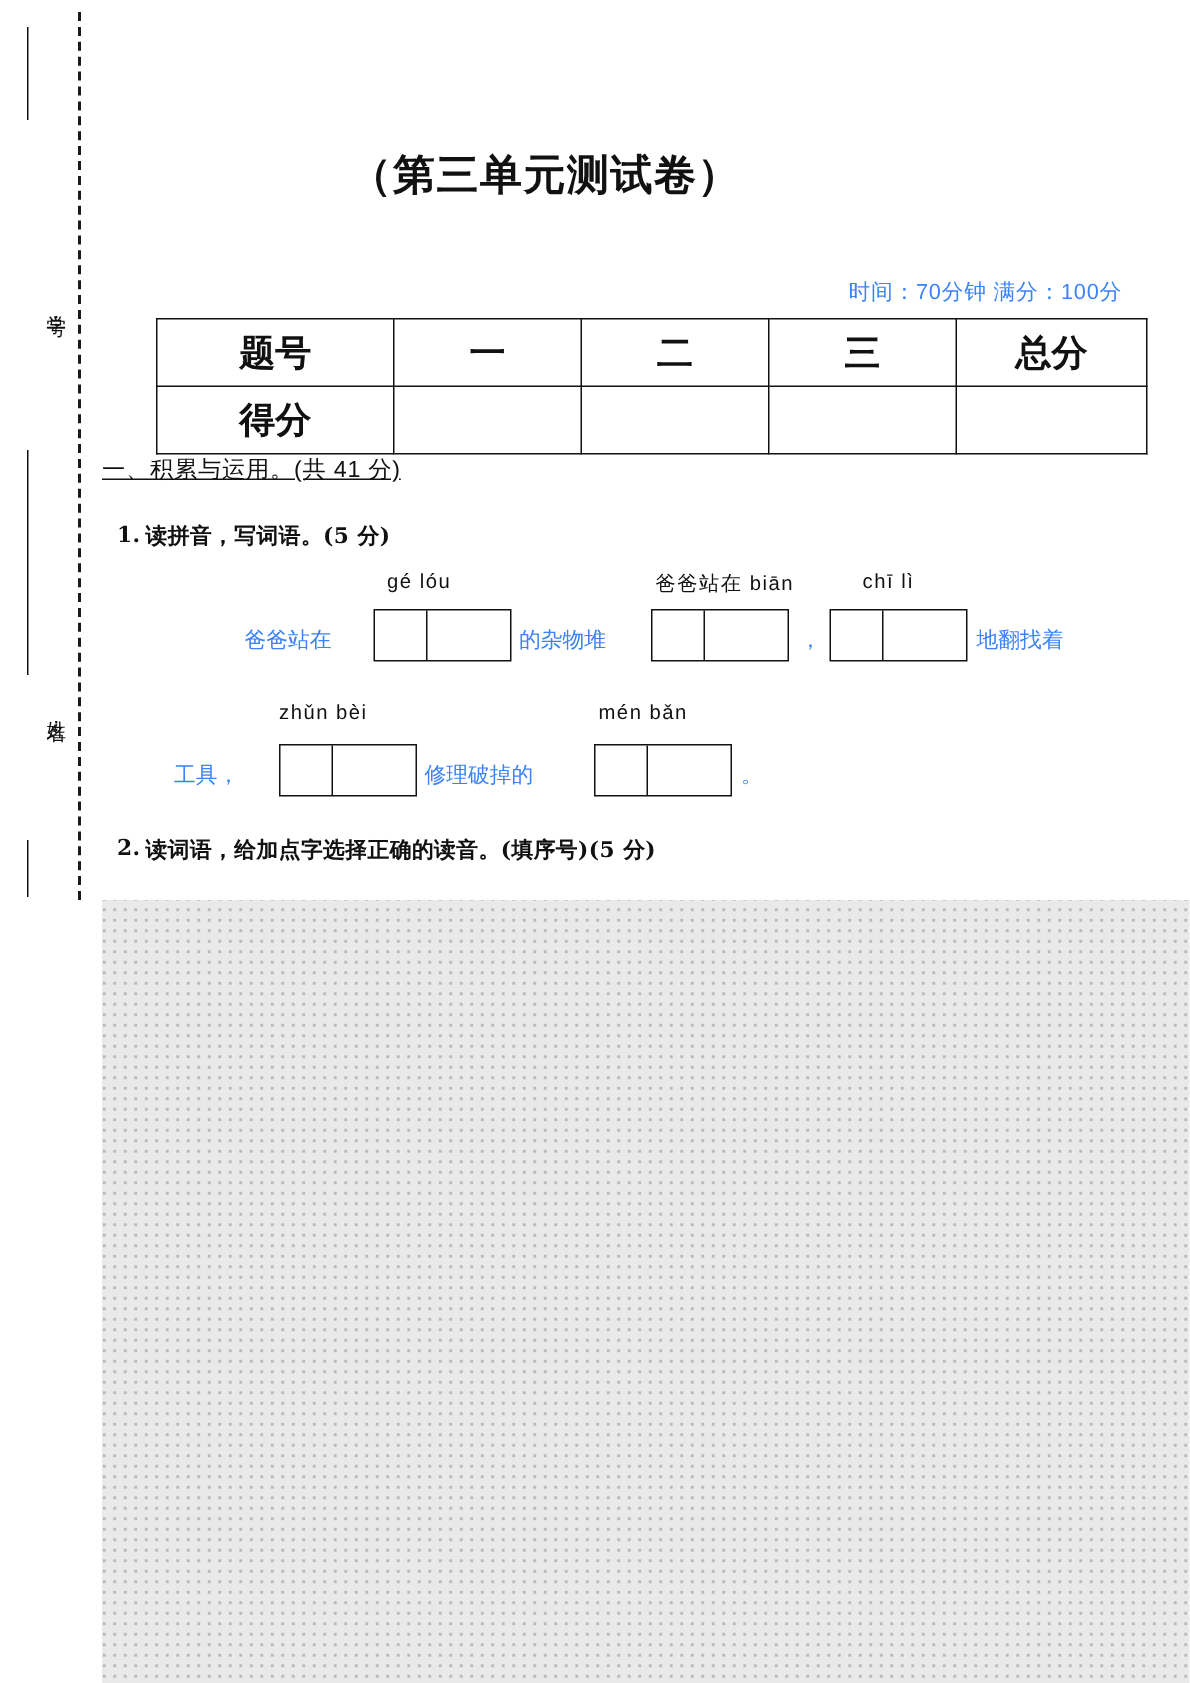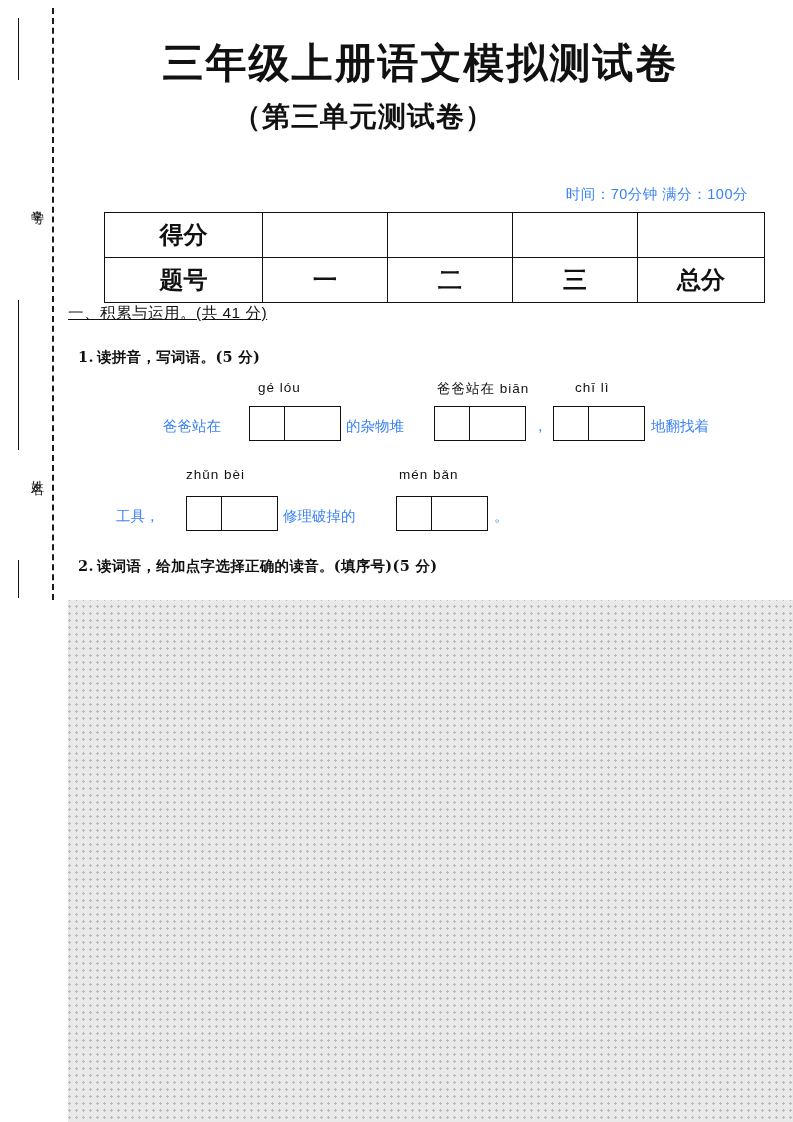--- a/index.html
+++ b/index.html
@@ -198,40 +198,39 @@
 <div class="page">
 
   <div class="cutline"></div>
 
   <div class="side-line" style="top:18px; height:62px;"></div>
   <div class="side-field" style="top:200px;">学号：</div>
   <div class="side-line" style="top:300px; height:150px;"></div>
   <div class="side-field" style="top:470px;">姓名：</div>
   <div class="side-line" style="top:560px; height:38px;"></div>
 
-  <div class="title-main">三年级上册语文模拟测试卷</div>
   <div class="title-sub">（第三单元测试卷）</div>
   <div class="meta-line">时间：70分钟  满分：100分</div>
 
   <table class="score-table">
     <tbody>
         <tr>
+      <td class="label">题号</td>
+      <td class="cell">一</td>
+      <td class="cell">二</td>
+      <td class="cell">三</td>
+      <td class="total">总分</td>
+    </tr>
+    <tr>
       <td class="label">得分</td>
       <td class="cell"></td>
       <td class="cell"></td>
       <td class="cell"></td>
       <td class="total"></td>
     </tr>
-    <tr>
-      <td class="label">题号</td>
-      <td class="cell">一</td>
-      <td class="cell">二</td>
-      <td class="cell">三</td>
-      <td class="total">总分</td>
-    </tr>
   </tbody>
     </table>
 
   <div class="section-head" style="left:68px; top:303px;">一、积累与运用。(共 41 分)</div>
 
   <div class="q-head" style="left:78px; top:348px;">1.</div>
   <div class="q-head" style="left:97px; top:348px;">读拼音，写词语。(5 分)</div>
 
   <div class="pinyin" style="left:258px; top:380px;">gé  lóu</div>
   <div class="pinyin" style="left:437px; top:380px;">爸爸站在 biān</div>

